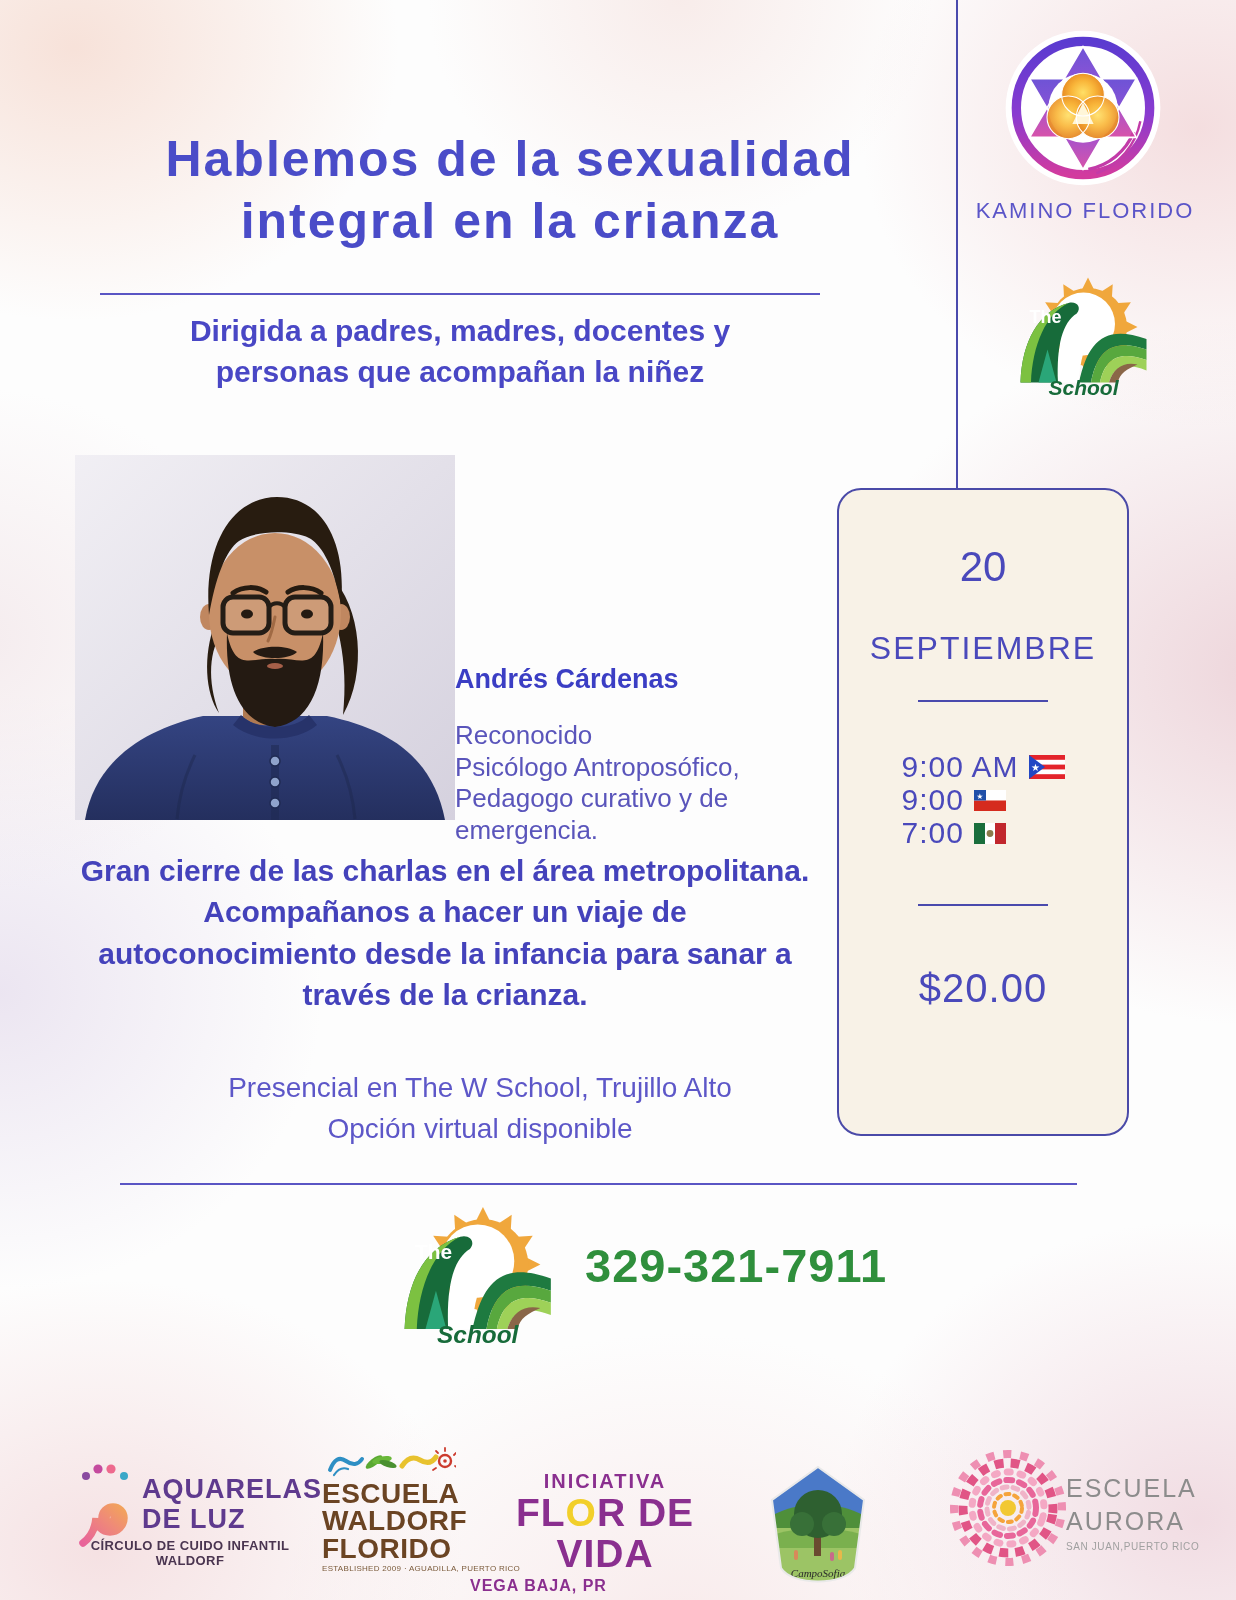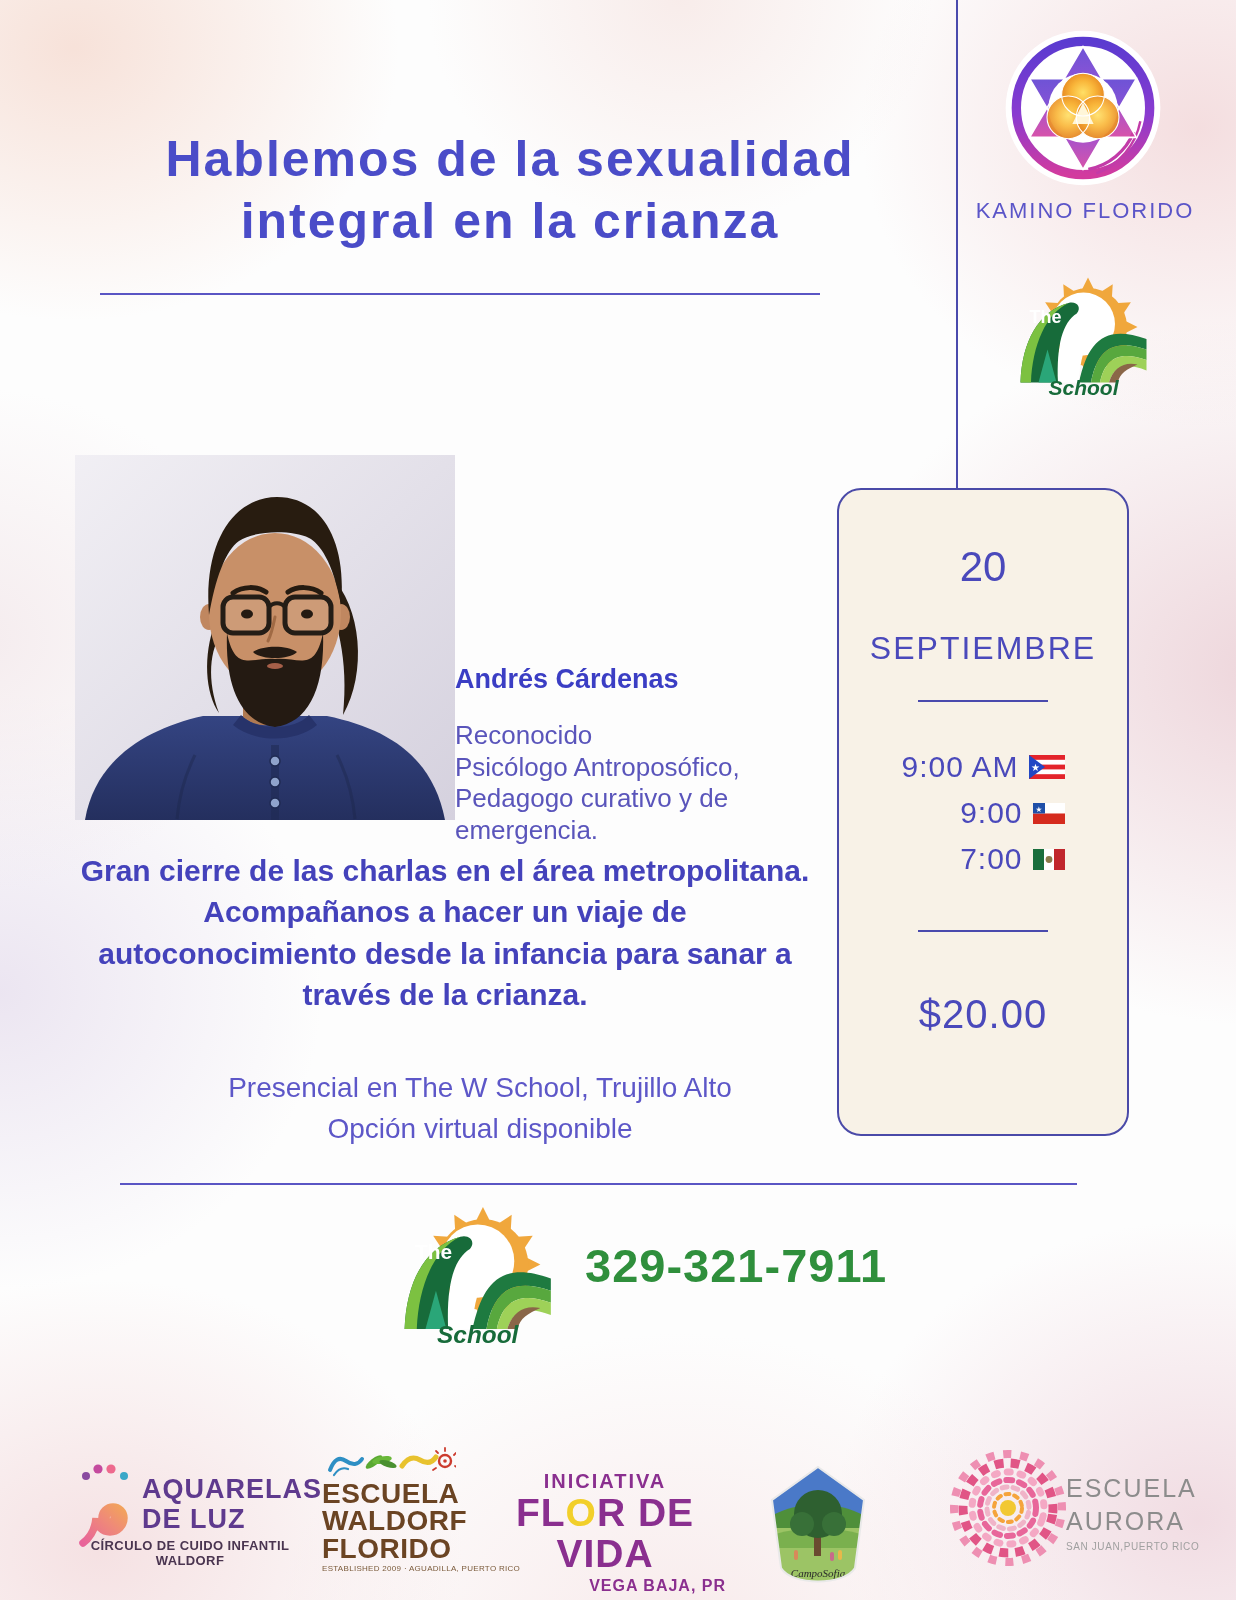--- a/index.html
+++ b/index.html
@@ -41,21 +41,21 @@
   .speaker-bio{font-size:26px;color:#5a55bb;line-height:1.22;margin-top:25px;}
   .event-card{
     left:837px;top:488px;width:292px;height:648px;box-sizing:border-box;
     background:#f8f2e7;border:2px solid #4a4aa8;border-radius:24px;
     display:flex;flex-direction:column;align-items:center;
     color:#4a49bb;padding-top:56px;
   }
   .event-day{font-size:42px;line-height:1;}
   .event-month{font-size:32px;letter-spacing:2px;margin-top:44px;line-height:1;}
   .card-rule{width:130px;border-top:2px solid #4a4aad;margin-top:36px;}
-  .event-times{margin-top:50px;display:flex;flex-direction:column;gap:16px;align-items:flex-end;}
+  .event-times{margin-top:50px;display:flex;flex-direction:column;gap:3px;align-items:flex-start;}
   .time-row{display:flex;align-items:center;gap:10px;font-size:30px;letter-spacing:1px;line-height:1;}
   .card-rule2{width:130px;border-top:2px solid #4a4aad;margin-top:56px;}
   .event-price{font-size:40px;margin-top:60px;letter-spacing:1px;}
   .body-text{left:50px;top:850px;width:790px;font-size:30px;font-weight:bold;line-height:1.38;color:#4442bb;}
   .location{left:180px;top:1068px;width:600px;font-size:28px;color:#5d57c8;line-height:1.45;}
   .bottom-rule{left:120px;top:1183px;width:957px;}
   .wschool-bottom{left:375px;top:1192px;width:195px;height:166px;}
   .phone{left:585px;top:1238px;font-size:47px;font-weight:bold;color:#2f8f3c;letter-spacing:1px;}
   
   .aq{left:60px;top:1442px;width:260px;}
@@ -63,21 +63,21 @@
   .aq-text{left:82px;top:32px;width:175px;font-size:27px;font-weight:bold;color:#5f3a8e;line-height:1.12;letter-spacing:1px;}
   .aq-tag{left:4px;top:96px;width:252px;font-size:13px;font-weight:bold;color:#4a3550;letter-spacing:.4px;}
   .mic{left:318px;top:1442px;width:145px;}
   .mic-doodles{left:8px;top:4px;width:130px;height:34px;}
   .mic-text{left:4px;top:38px;font-size:28px;font-weight:bold;color:#6b4423;line-height:.98;letter-spacing:.5px;}
   .mic-tag{left:4px;top:122px;width:140px;font-size:8px;color:#7a5a3a;letter-spacing:.3px;white-space:nowrap;}
   .flor{left:470px;top:1470px;width:270px;}
   .flor-top{font-size:20px;font-weight:bold;color:#8a2f8f;letter-spacing:2px;}
   .flor-main{font-size:39px;font-weight:bold;color:#8a2f8f;letter-spacing:1px;line-height:1.05;}
   .flor-o{color:#f2cf2a;}
-  .flor-sub{font-size:16px;font-weight:bold;color:#8a2f8f;letter-spacing:1px;text-align:right;padding-right:14px;margin-top:2px;}
+  .flor-sub{font-size:16px;font-weight:bold;color:#8a2f8f;letter-spacing:1px;text-align:left;padding-right:14px;margin-top:2px;}
   .campo{left:768px;top:1464px;width:100px;height:144px;}
   .aur-icon{left:948px;top:1448px;width:120px;height:120px;}
   .aur-text{left:1066px;top:1472px;width:168px;color:#8c8c8c;}
   .aur-line{font-size:25px;letter-spacing:2px;line-height:1.3;}
   .aur-sub{font-size:10px;color:#a0a0a0;letter-spacing:.6px;margin-top:4px;}
   svg{display:block;}
 </style>
 </head>
 <body>
 
@@ -140,20 +140,24 @@
 <div class="page">
 
   <div class="abs vline"></div>
 
   <div class="abs title ctr">
     <div>Hablemos de la sexualidad</div>
     <div>integral en la crianza</div>
   </div>
   <div class="abs rule title-rule"></div>
 
+  <div class="abs subtitle ctr">
+    <div>Dirigida a padres, madres, docentes y</div>
+    <div>personas que acompañan la niñez</div>
+  </div>
 
   <div class="abs kamino-logo">
     <svg viewBox="0 0 120 120" width="160" height="160">
       <circle cx="60" cy="60" r="58" fill="#ffffff"></circle>
       <circle cx="60" cy="60" r="50" fill="none" stroke="url(#kg1)" stroke-width="7"></circle>
       <path d="M98,78 A46 46 0 0 1 64,106" fill="none" stroke="#c23ba8" stroke-width="2.5"></path>
       <path d="M103,70 A52 52 0 0 1 70,109" fill="none" stroke="#c23ba8" stroke-width="1.8"></path>
       <path d="M60,14 L100,82 L20,82 Z" fill="url(#kg1)" fill-opacity=".88"></path>
       <path d="M60,106 L20,38 L100,38 Z" fill="url(#kg1)" fill-opacity=".88"></path>
       <path d="M60,14 L100,82 L20,82 Z" fill="none" stroke="#ffffff" stroke-width="1.2"></path>

